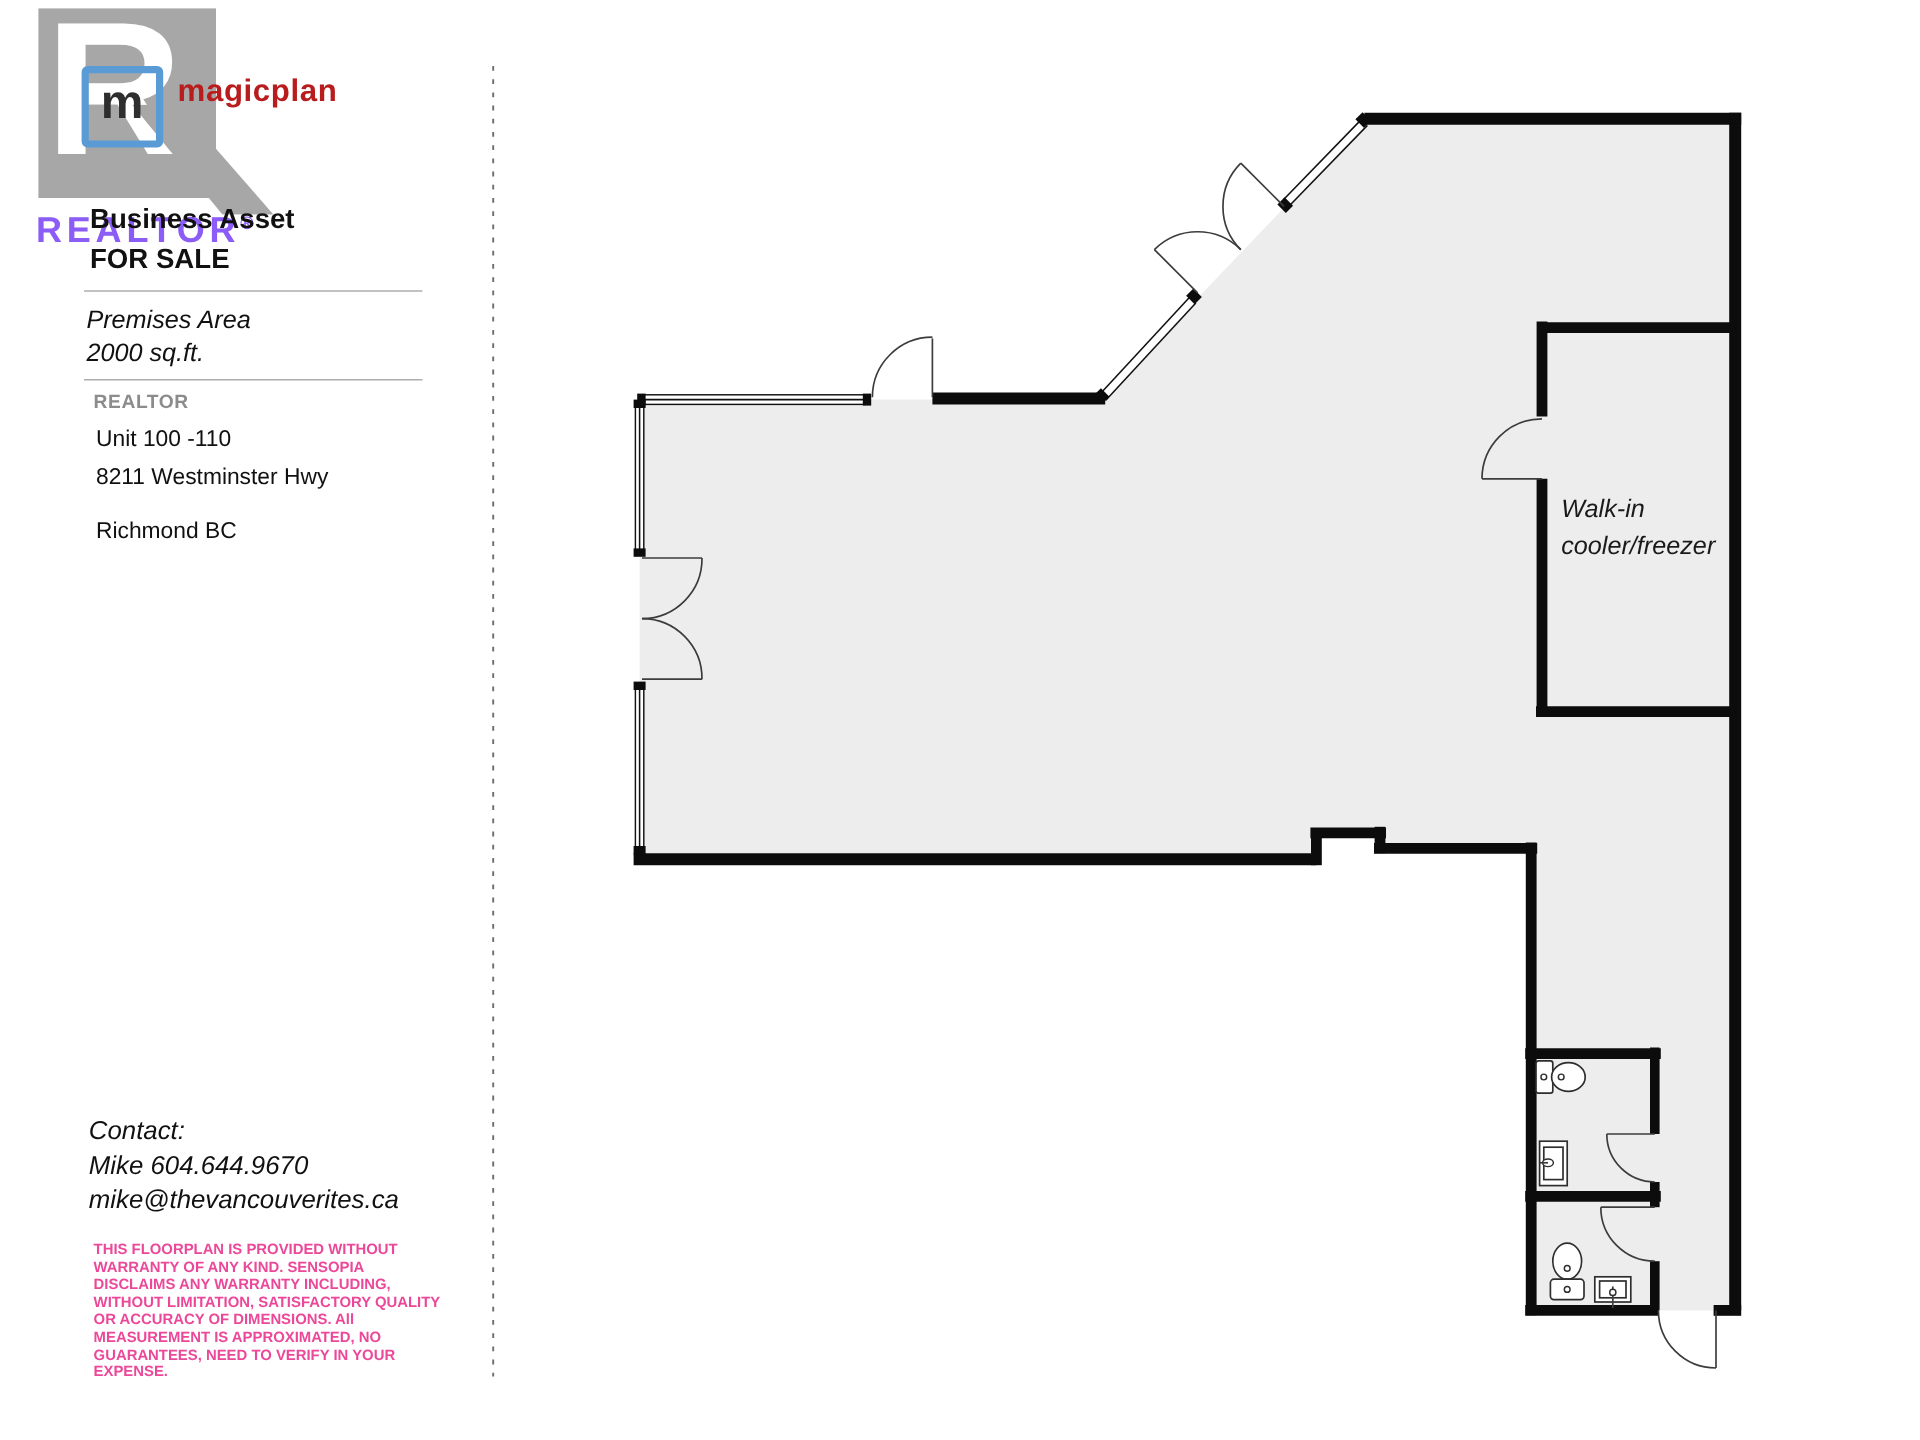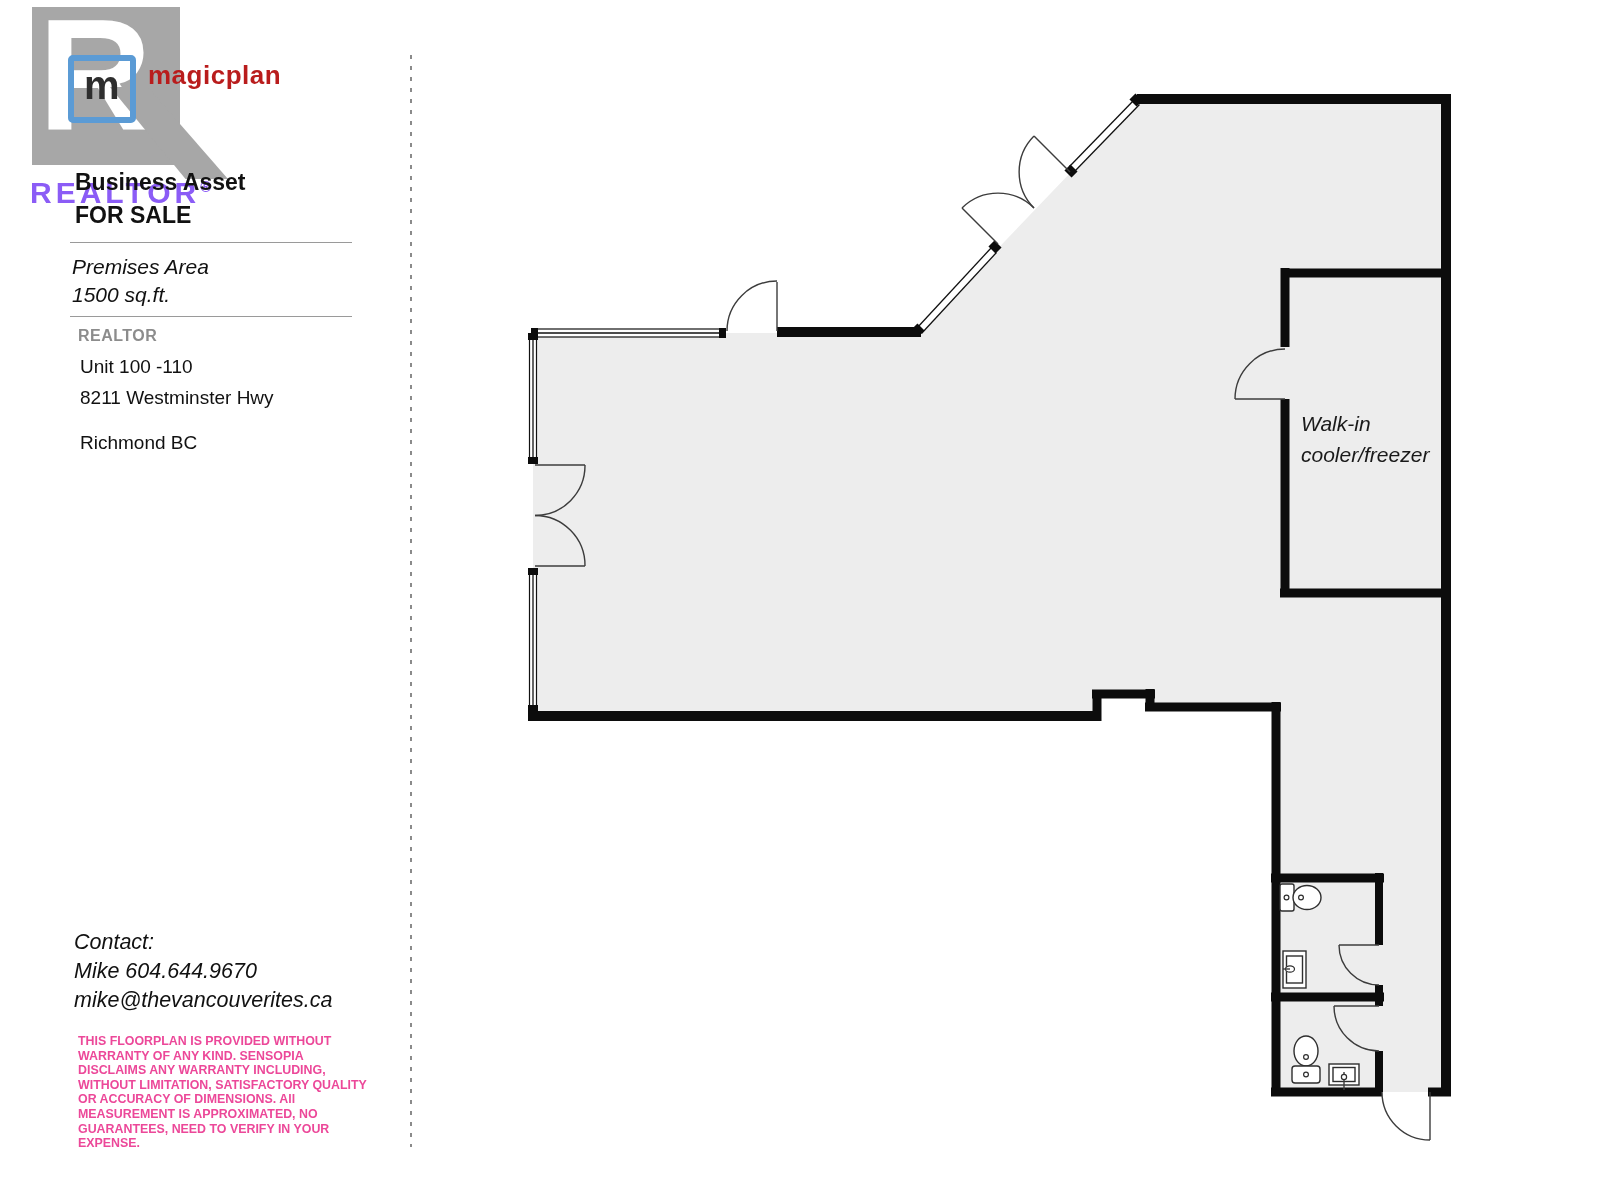--- a/index.html
+++ b/index.html
@@ -201,21 +201,21 @@
   <div class="abs" id="mp-box">
     <div id="mp-m">m</div>
   </div>
   <div class="abs" id="mp-word">magicplan</div>
 
   <div class="abs" id="title1">Business Asset</div>
   <div class="abs" id="title2">FOR SALE</div>
 
   <div class="abs hr" id="hr1"></div>
   <div class="abs" id="premises1">Premises Area</div>
-  <div class="abs" id="premises2">1500 sq.ft.</div>
+  <div class="abs" id="premises2">2000 sq.ft.</div>
   <div class="abs hr" id="hr2"></div>
 
   <div class="abs" id="location-h">REALTOR</div>
   <div class="abs addr" id="addr0">Unit 100 -110</div>
   <div class="abs addr" id="addr1">8211 Westminster Hwy</div>
   <div class="abs addr" id="addr2">Richmond BC</div>
 
   <div class="abs contact" id="contact0">Contact:</div>
   <div class="abs contact" id="contact1">Mike 604.644.9670</div>
   <div class="abs contact" id="contact2">mike@thevancouverites.ca</div>

